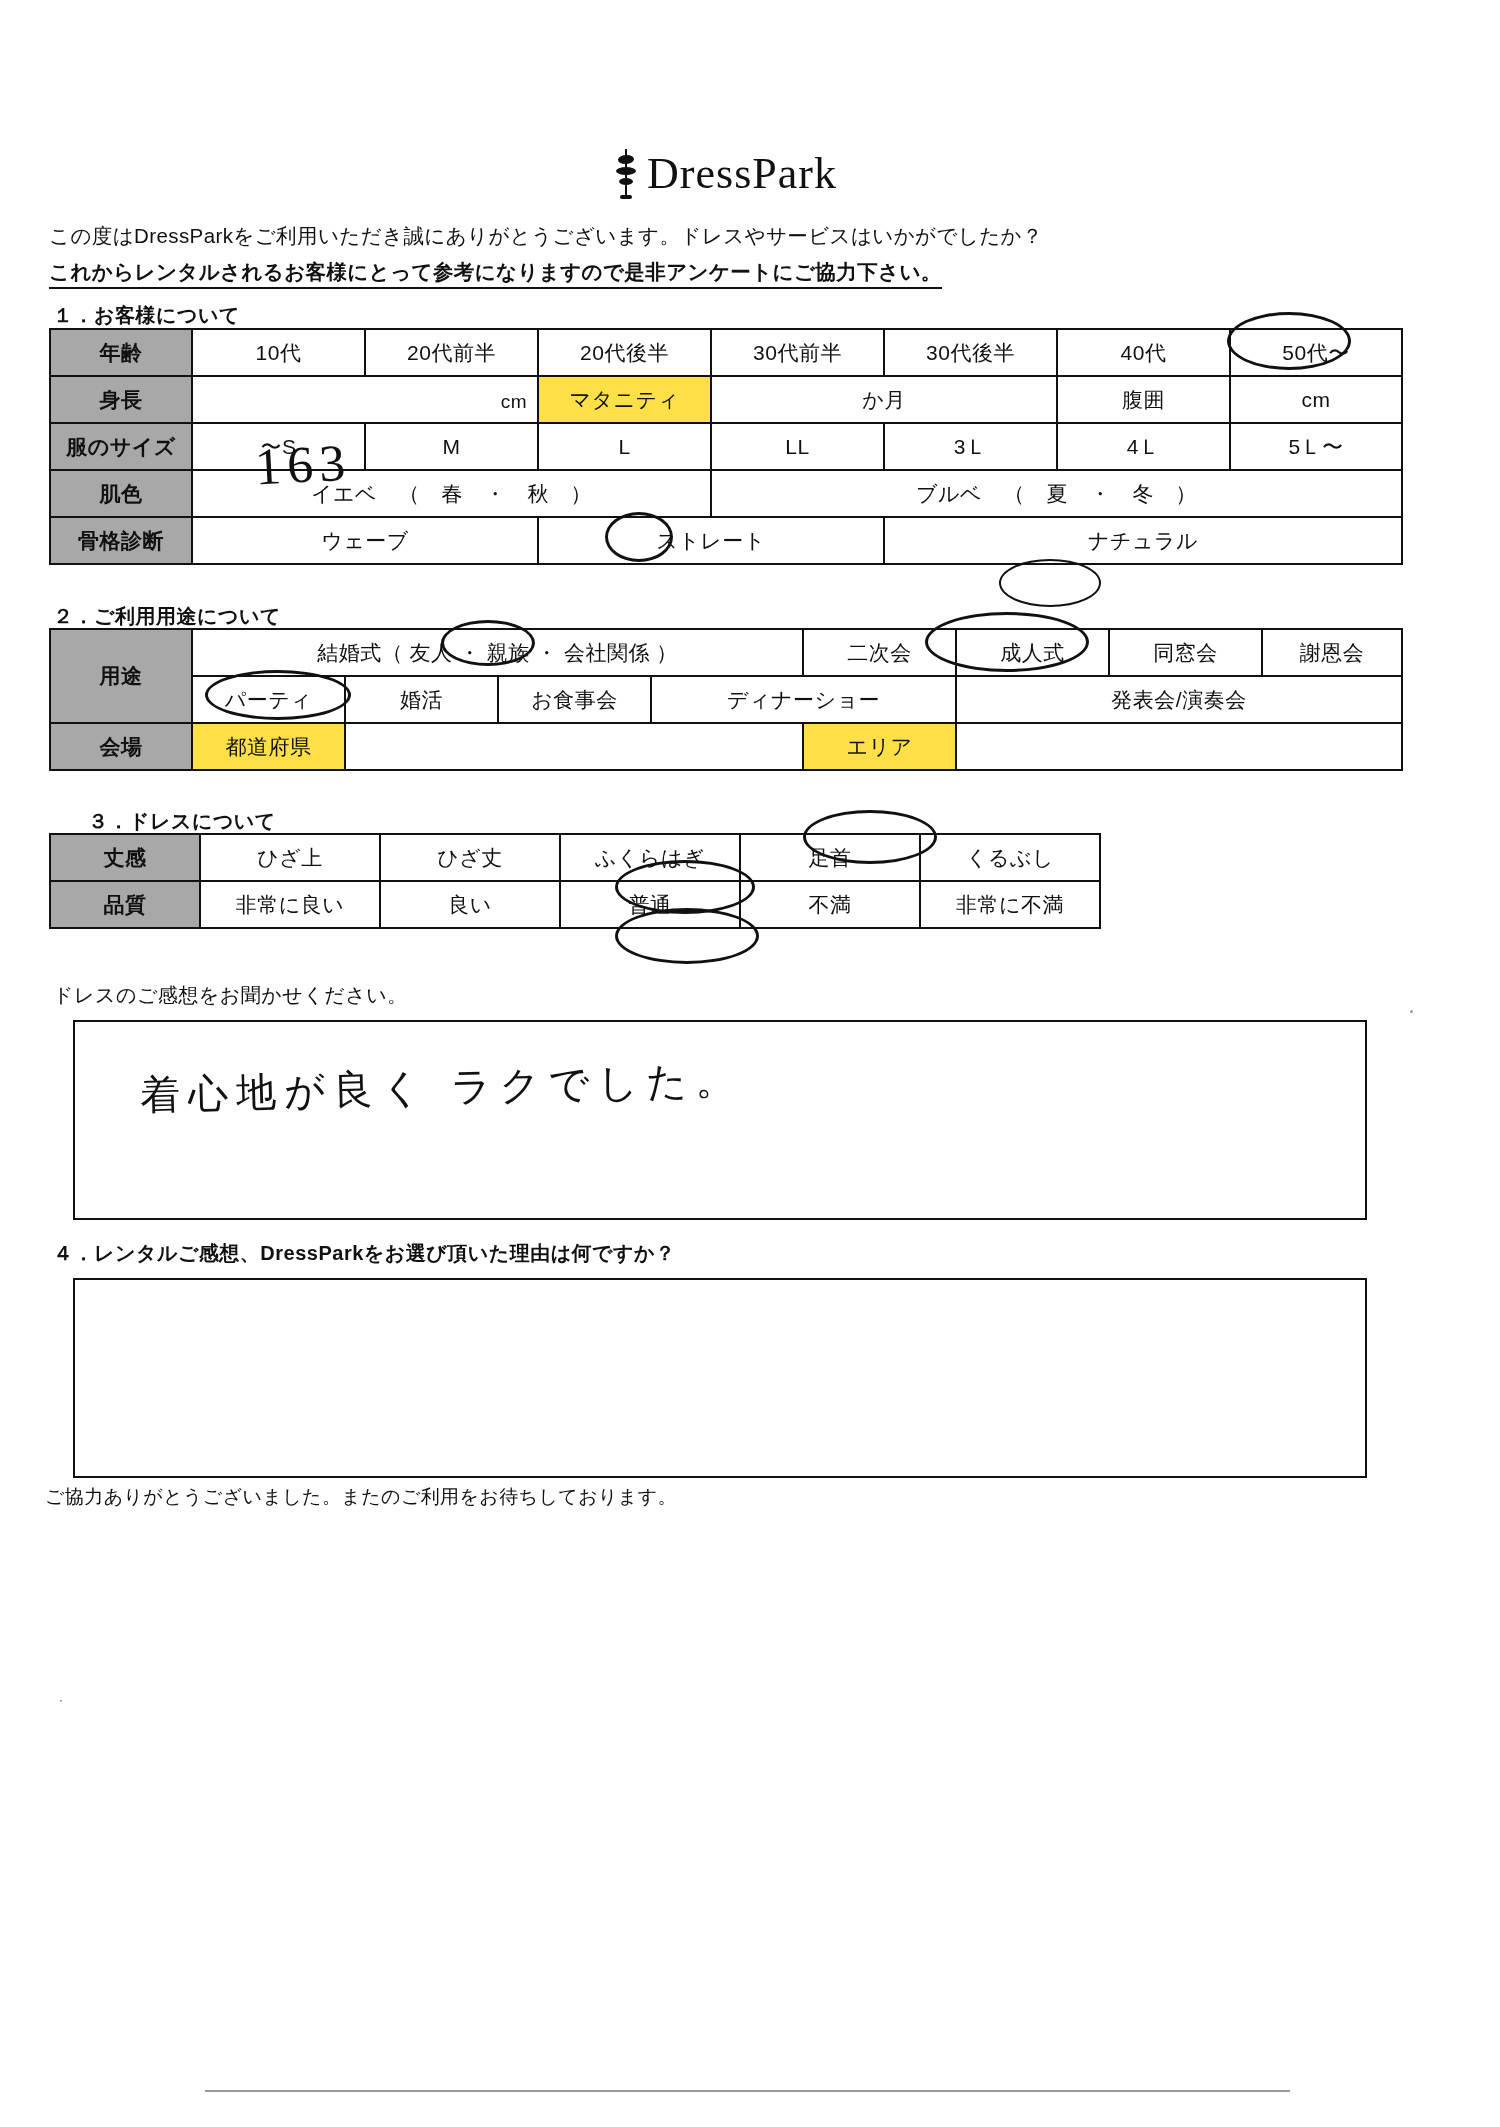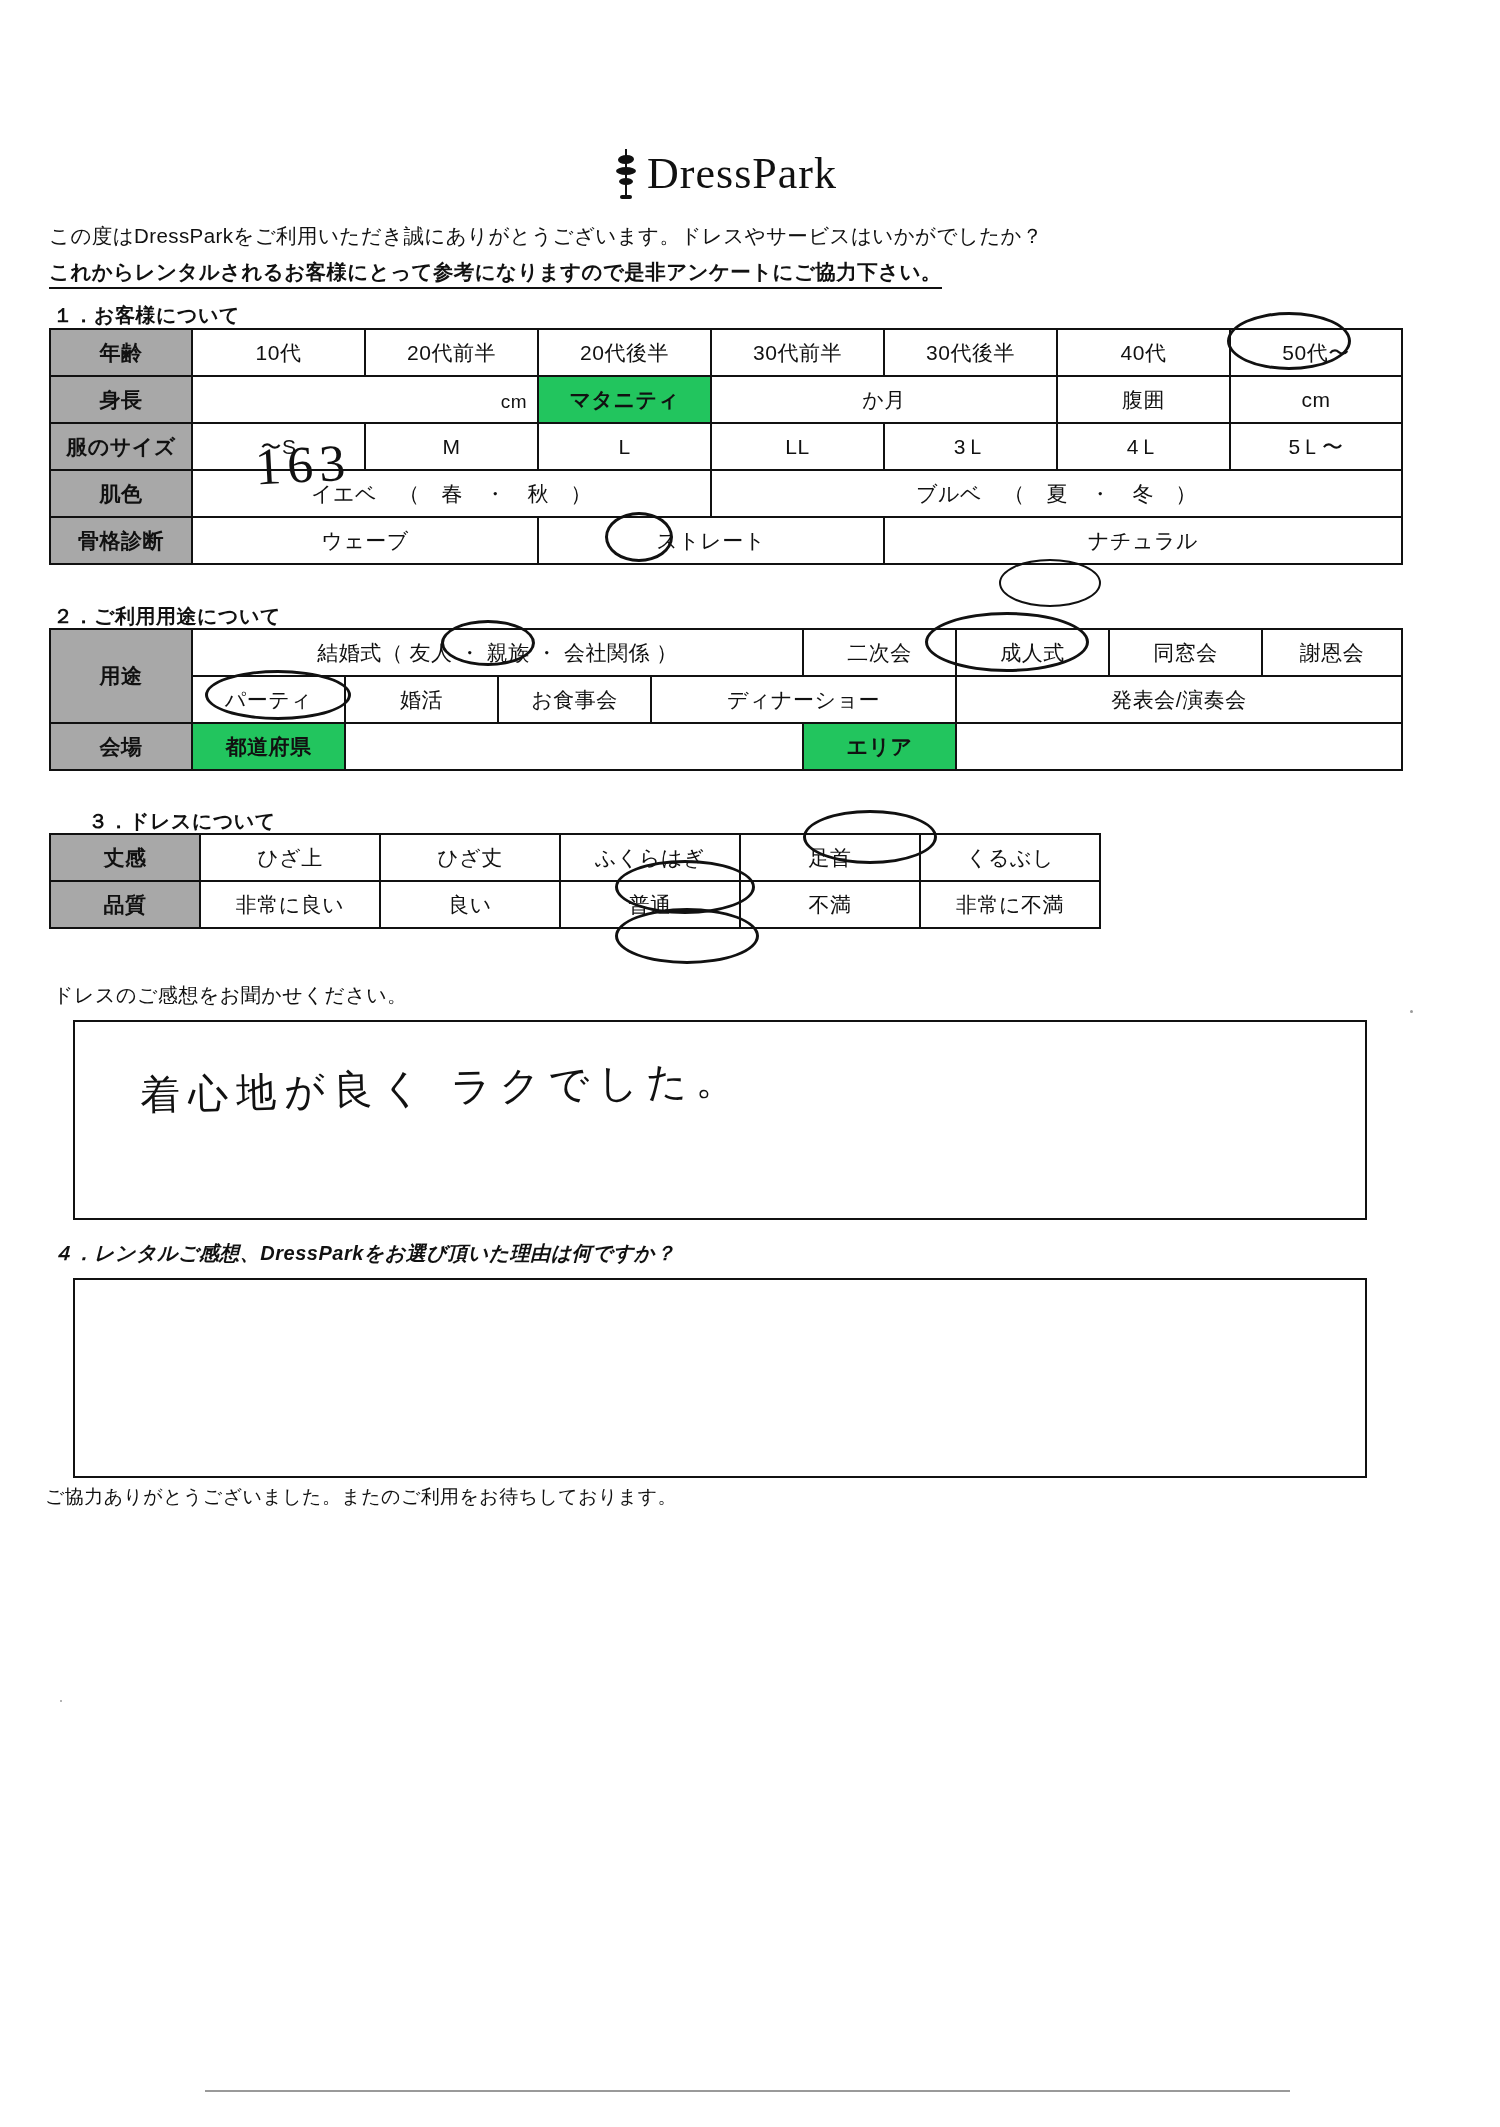--- a/index.html
+++ b/index.html
@@ -118,21 +118,21 @@
   .sec {
     position: absolute;
     font-size: 20px;
     font-weight: bold;
     letter-spacing: 0.5px;
     color: #111;
   }
   .sec1 { left: 8px; top: 262px; }
   .sec2 { left: 8px; top: 563px; }
   .sec3 { left: 8px; top: 768px; margin-left: 35px; }
-  .sec4 { left: 8px; top: 1200px; font-style: italic; }
+  .sec4 { left: 8px; top: 1200px; }
   .q-free {
     position: absolute;
     left: 8px; top: 942px;
     font-size: 20px;
     color: #111;
     letter-spacing: 0.5px;
   }
   .thanks {
     position: absolute;
     left: 0; top: 1444px;
@@ -161,23 +161,22 @@
     letter-spacing: 0.5px;
     position: relative;
   }
   .lbl {
     background: #a8a8a8;
     font-size: 18px;
     font-weight: bold;
     letter-spacing: 1px;
   }
   .shade {
-    background: #22c55e;
+    background: #fde047;
     font-size: 18px;
-    font-weight: bold;
   }
 
   
   #t1 { left: 4px; top: 288px; width: 1352px; }
   #t2 { left: 4px; top: 588px; width: 1352px; }
   #t3 { left: 4px; top: 793px; width: 1050px; }
   .ellipse {
     position: absolute;
     border: 3px solid #111;
     border-radius: 50%;

